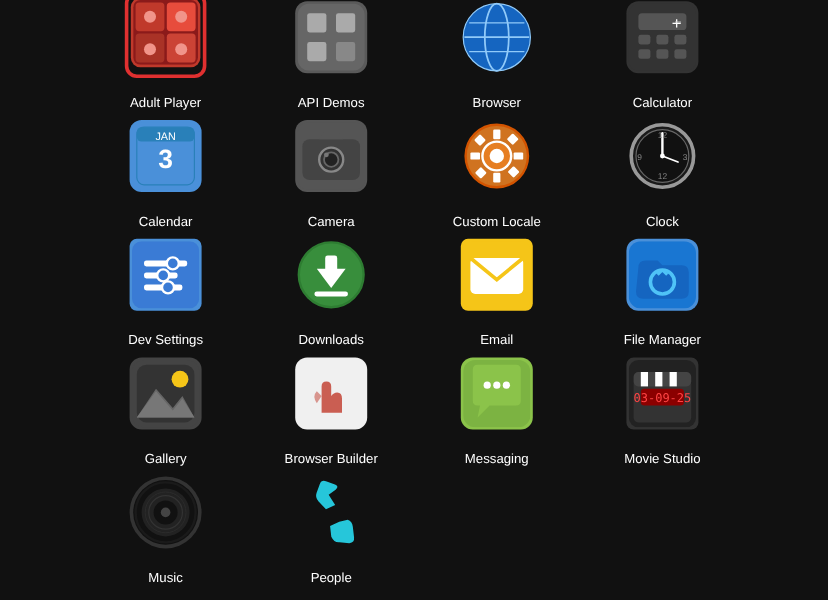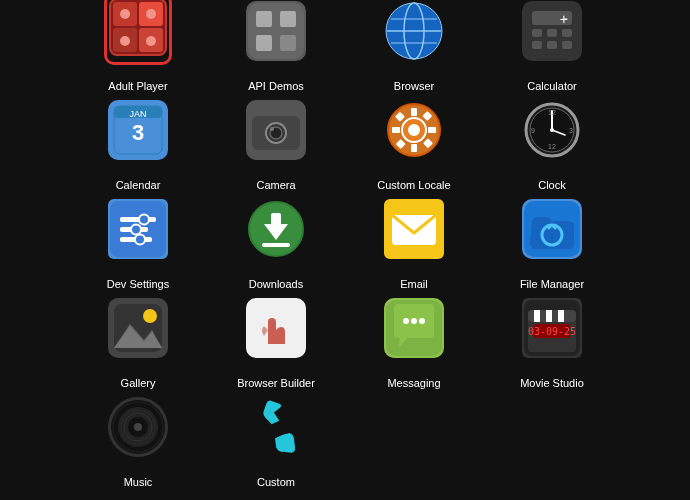--- a/index.html
+++ b/index.html
@@ -357,16 +357,16 @@
 
 
   <div class="app-item">
     <div class="app-icon">
       <svg width="58" height="58" viewBox="0 0 58 58">
 
         <path d="M14 6 Q10 6 10 10 L10 18 Q10 22 14 24 L22 28 L28 22 L20 16 L24 10 Q26 6 22 6 Z" fill="#26c6da" transform="rotate(20 29 29) translate(2 0)"></path>
         <path d="M36 34 L30 40 L34 48 Q38 52 42 50 L50 48 Q54 46 52 42 L48 34 Q46 30 42 30 Z" fill="#26c6da" transform="rotate(20 29 29) translate(2 0)"></path>
       </svg>
     </div>
-    <span class="app-label">Custom</span>
+    <span class="app-label">People</span>
   </div>
 
 </div>
 
 </body></html>

